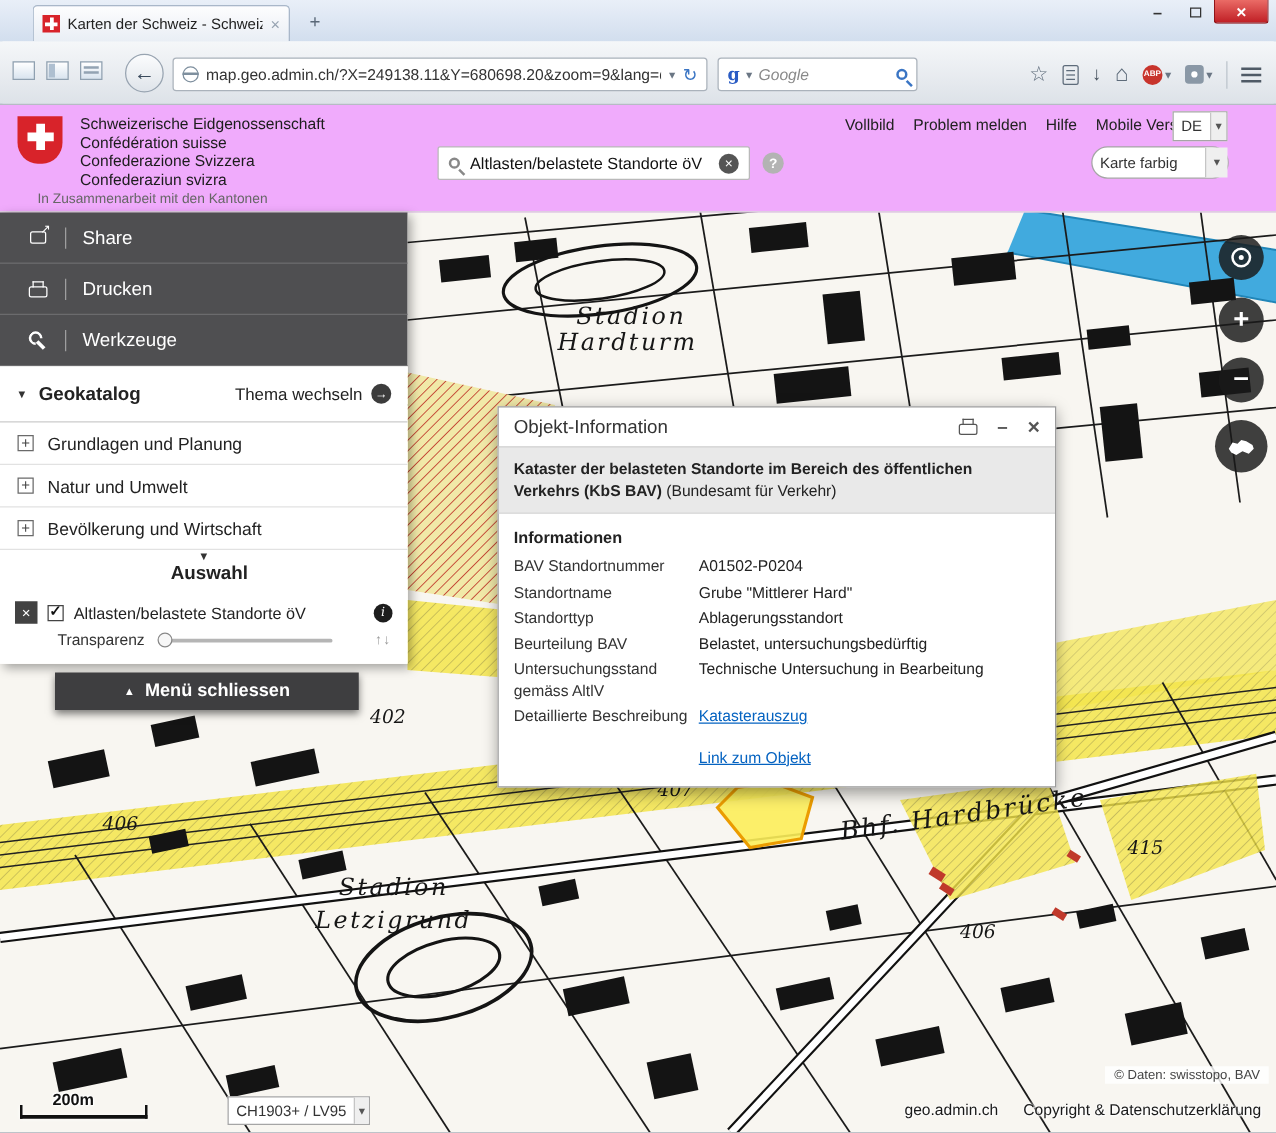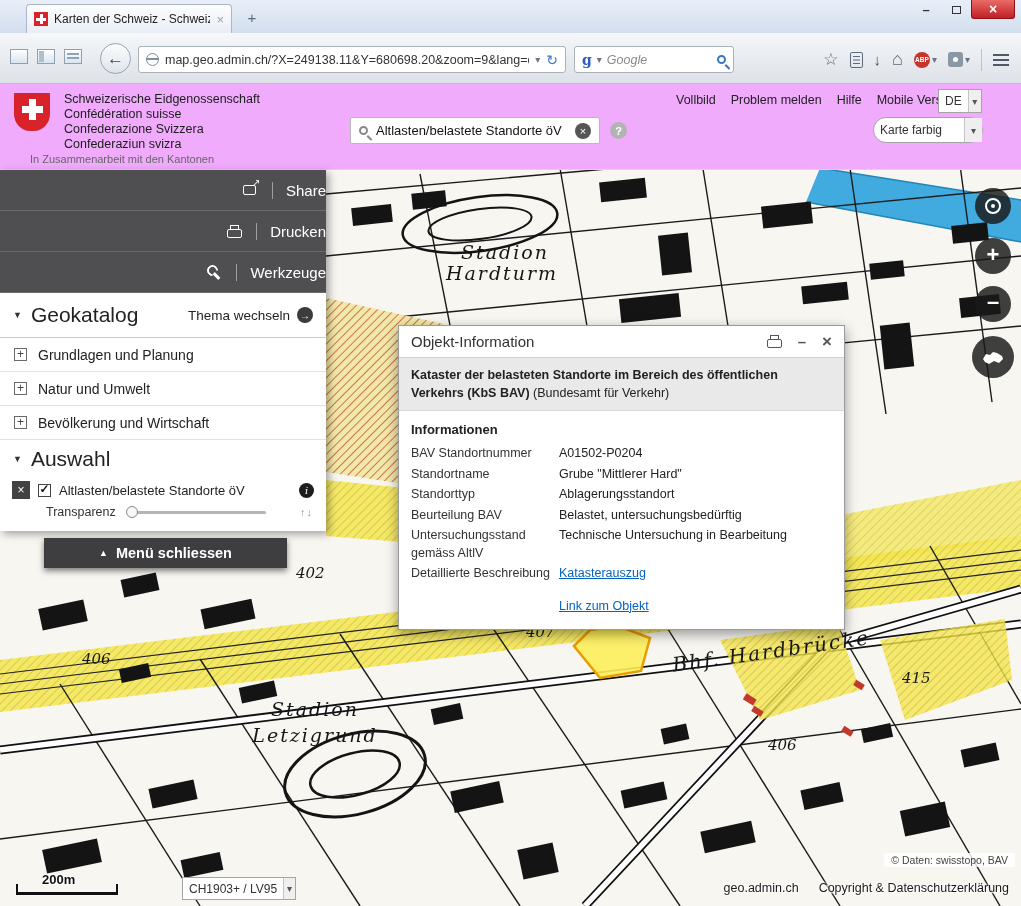--- a/index.html
+++ b/index.html
@@ -109,47 +109,47 @@
                display:flex; align-items:center; justify-content:center; flex-shrink:0; }
   .clear-btn::before { content:"×"; }
   .help-btn { position:absolute; left:610px; top:38px; width:17px; height:17px; border-radius:50%;
               background:#b3b3b3; color:#fff; font-size:11px; font-weight:bold;
               display:flex; align-items:center; justify-content:center; }
   .help-btn::before { content:"?"; }
 
   
   .sidebar { position:absolute; left:0; top:170px; width:326px; box-shadow:3px 3px 8px rgba(0,0,0,.35); }
   .menu-row { height:41px; background:rgba(72,72,74,.96); border-bottom:1px solid rgba(110,110,112,.9);
-              display:flex; align-items:center; color:#fff; font-size:15px; padding-left:18px;justify-content:flex-end; }
+              display:flex; align-items:center; color:#fff; font-size:15px; padding-left:18px; }
   .menu-row .mr-icon { width:24px; display:flex; justify-content:center; }
   .menu-row .mr-label { border-left:1px solid rgba(255,255,255,.45); padding-left:13px; margin-left:10px; }
   .g-share { position:relative; width:13px; height:10px; border:1.5px solid #fff; border-radius:2px; }
   .g-share::after { content:"↗"; position:absolute; right:-5px; top:-9px; font-size:10px; color:#fff; }
   .g-print { position:relative; width:15px; height:9px; border:1.5px solid currentColor; border-radius:2px; margin-top:4px; }
   .g-print::before { content:""; position:absolute; left:2.5px; top:-5px; width:7px; height:4px;
                      border:1.5px solid currentColor; border-bottom:none; }
   .g-wrench { position:relative; width:14px; height:14px; }
   .g-wrench::before { content:""; position:absolute; left:0; top:0; width:7px; height:7px; border:2px solid #fff;
                       border-radius:50%; border-right-color:transparent; transform:rotate(45deg); }
   .g-wrench::after { content:""; position:absolute; left:8px; top:7px; width:3px; height:8px; background:#fff;
                      transform:rotate(-45deg); }
   .catalog-panel { background:#fff; color:#222; }
   .cat-header { height:45px; display:flex; align-items:center; padding:0 13px; border-bottom:1px solid #ccc; }
   .g-tri-down { color:#333; font-size:9px; } .g-tri-down::before { content:"▼"; }
-  .cat-title { font-weight:normal; font-size:21px; margin-left:9px; }
+  .cat-title { font-weight:bold; font-size:15px; margin-left:9px; }
   .theme-link { margin-left:auto; font-size:13.5px; margin-right:7px; }
   .g-circlearrow { width:16px; height:16px; border-radius:50%; background:#3c3c3c; color:#fff; font-size:10px;
                    display:flex; align-items:center; justify-content:center; }
   .g-circlearrow::before { content:"→"; }
   .cat-item { height:34px; display:flex; align-items:center; padding:0 14px; gap:11px;
               border-bottom:1px solid #e2e2e2; font-size:14px; }
   .g-plusbox { width:13px; height:13px; border:1.5px solid #6a6a6a; color:#444; display:flex; align-items:center;
                justify-content:center; font-size:12px; line-height:1; flex-shrink:0; }
   .g-plusbox::before { content:"+"; margin-top:-1px; }
-  .sel-header { height:38px; display:flex; align-items:center; padding:0 13px; }
+  .sel-header { height:38px; display:flex; align-items:center; padding:0 13px;flex-direction:column; }
   .layer-row { display:flex; align-items:center; padding:3px 12px 2px 12px; gap:8px; font-size:13px; }
   .btn-remove { width:18px; height:18px; background:#424242; color:#fff; font-size:12px; display:flex;
                 align-items:center; justify-content:center; flex-shrink:0; }
   .btn-remove::before { content:"×"; }
   .g-checkbox { width:13px; height:13px; border:1.5px solid #444; background:#fff; display:flex; align-items:center;
                 justify-content:center; font-size:12px; font-weight:bold; color:#111; flex-shrink:0; }
   .g-checkbox::before { content:"✓"; margin-top:-2px; }
   .layer-label { flex:1; }
   .g-infoc { width:15px; height:15px; border-radius:50%; background:#1d1d1d; color:#fff; font-size:10px;
              font-family:"DejaVu Serif",serif; font-style:italic; display:flex; align-items:center; justify-content:center; }

